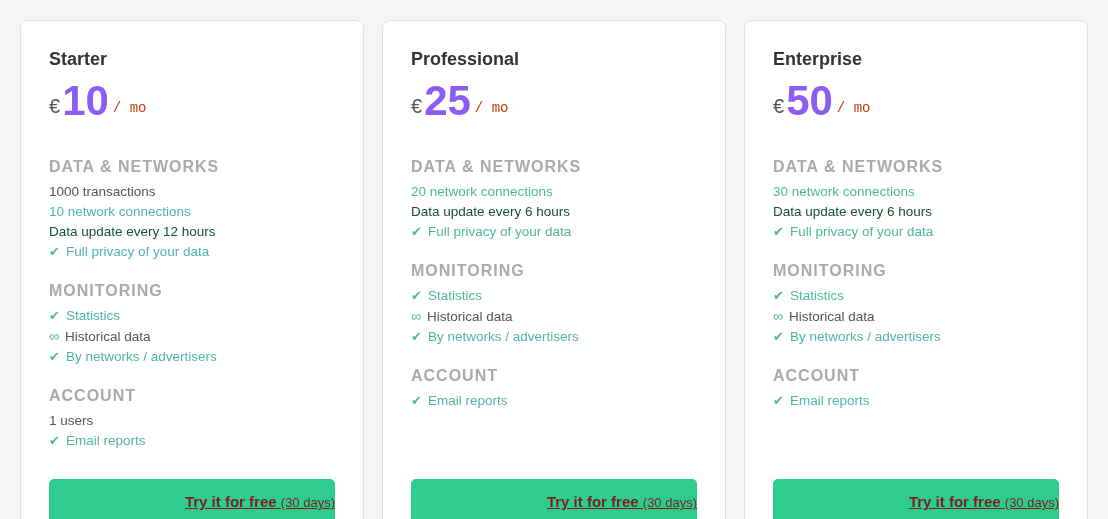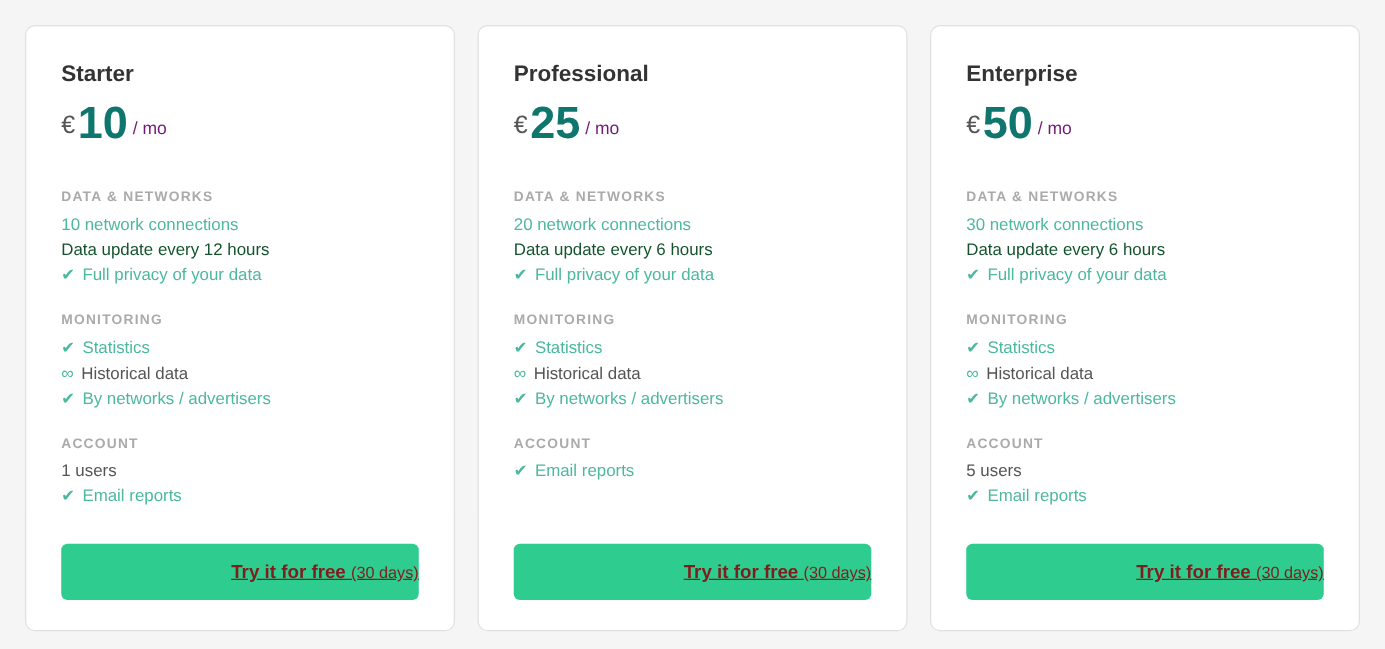--- a/index.html
+++ b/index.html
@@ -40,33 +40,34 @@
       align-items: flex-end;
       margin-bottom: 22px;
     }
     .currency {
       font-size: 20px;
       color: #555;
       line-height: 1.6;
       margin-right: 2px;
     }
     .price-amount {
-      font-size: 36px;
+      font-size: 42px;
       font-weight: 700;
-      color: #0f766e;
+      color: #8b5cf6;
       line-height: 1;
     }
     .price-period {
       font-size: 14px;
-      color: #701a75;
+      color: #c2410c;
       margin-left: 4px;
       margin-bottom: 6px;
+      font-family: Liberation Mono, monospace;
     }
     .section-label {
-      font-size: 11px;
+      font-size: 16px;
       font-weight: 700;
       letter-spacing: 1px;
       color: #aaa;
       text-transform: uppercase;
       margin-bottom: 8px;
       margin-top: 14px;
     }
     .feature-list {
       list-style: none;
       margin-bottom: 4px;
@@ -124,20 +125,23 @@
 <div class="pricing-container">
     <div class="pricing-card">
       <div class="plan-name">Starter</div>
       <div class="price-row">
         <span class="currency">€</span>
         <span class="price-amount">10</span>
         <span class="price-period">/ mo</span>
       </div>
       <div class="section-label">Data &amp; Networks</div>
       <ul class="feature-list">
+        <li>
+          <span>1000 transactions</span>
+        </li>
         <li class="highlight">
           <span>10 network connections</span>
         </li>
         <li class="orange">
           <span>Data update every 12 hours</span>
         </li>
         <li class="highlight">
           <span class="check-icon">✔</span>
           <span>Full privacy of your data</span>
         </li>
@@ -245,23 +249,20 @@
           <span class="infinity-icon">∞</span>
           <span>Historical data</span>
         </li>
         <li class="highlight">
           <span class="check-icon">✔</span>
           <span>By networks / advertisers</span>
         </li>
       </ul>
       <div class="section-label">Account</div>
       <ul class="feature-list">
-        <li>
-          <span>5 users</span>
-        </li>
         <li class="highlight">
           <span class="check-icon">✔</span>
           <span>Email reports</span>
         </li>
       </ul>
       <div class="spacer"></div>
       <button class="try-btn">Try it for free <span class="days">(30 days)</span></button>
     </div>
   </div>
 

